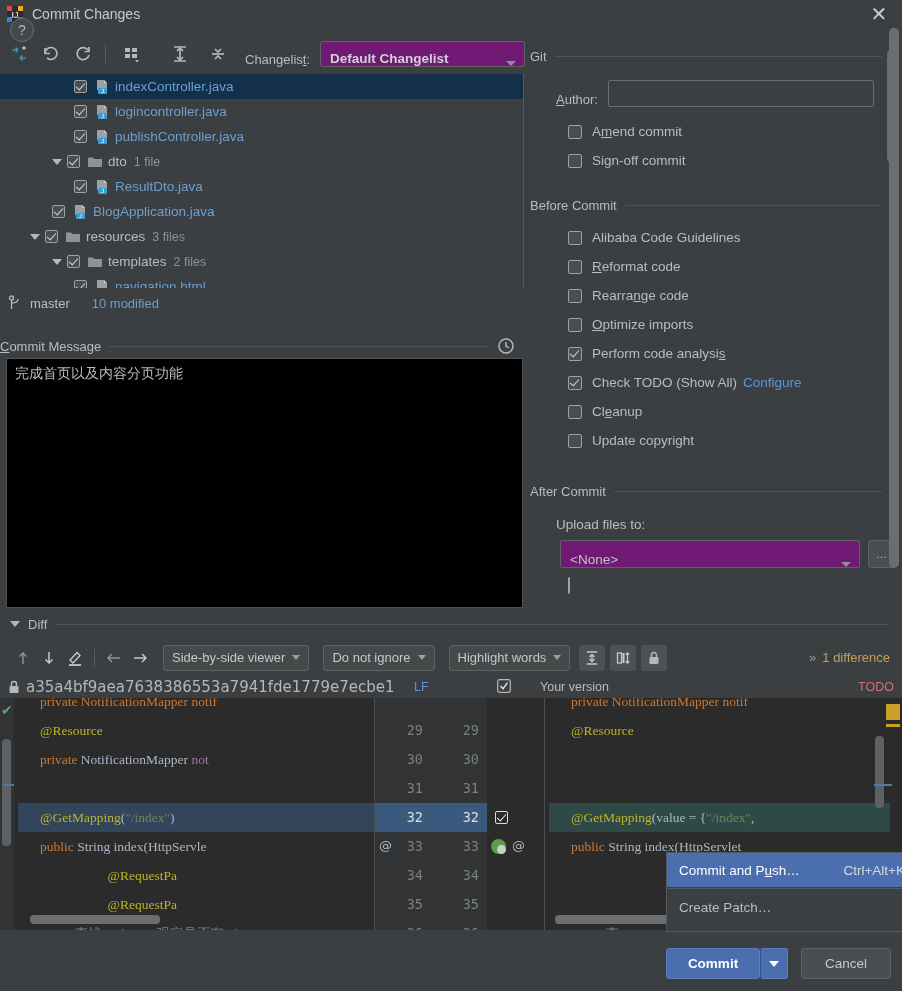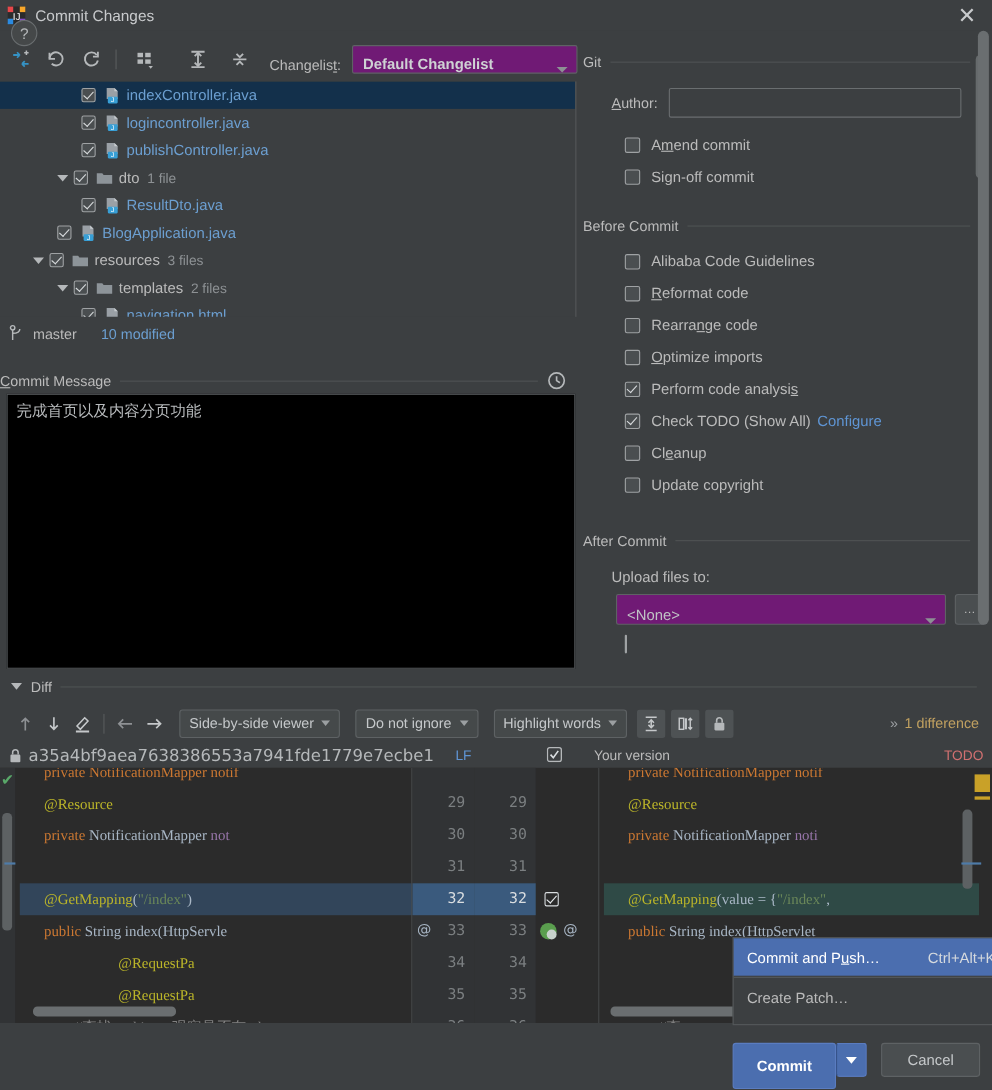--- a/index.html
+++ b/index.html
@@ -112,21 +112,21 @@
   }
 
   
   .right-panel {
     position: absolute; left: 530px; top: 40px; width: 372px; height: 570px;
     overflow: hidden;
   }
   .grp-header { display: flex; align-items: center; height: 20px; margin-top: 6px; }
   .grp-label { font-size: 13px; color: #bbbbbb; padding-right: 8px; }
   .grp-line { flex: 1; height: 1px; background: #4f5354; margin-right: 20px; }
-  .field-row { display: flex; align-items: center; margin-top: 14px; padding-left: 26px; }
+  .field-row { display: flex; align-items: flex-end; margin-top: 14px; padding-left: 26px; }
   .field-label { font-size: 13px; color: #bbbbbb; }
   .field-label u { text-decoration: underline; }
   .text-input {
     margin-left: 10px; width: 266px; height: 27px; background: #3c3f41;
     border: 1px solid #6a6e70; border-radius: 2px;
   }
   .check-row {
     display: flex; align-items: center; height: 29px; padding-left: 38px;
     cursor: pointer; font-size: 13.5px;
   }
@@ -278,21 +278,21 @@
     position: absolute; left: 0; bottom: 0; width: 902px; height: 61px;
     background: #3c3f41;
   }
   .help-btn {
     position: absolute; left: 10px; top: 18px; width: 24px; height: 24px;
     border-radius: 50%; border: 1px solid #6a6e70; background: #454849;
     color: #b5b8ba; display: flex; align-items: center; justify-content: center;
     font-size: 14px; cursor: pointer;
   }
   .commit-btn {
-    position: absolute; left: 666px; top: 948px; width: 94px; height: 42px;
+    position: absolute; left: 666px; top: 948px; width: 94px; height: 31px;
     background: #4b6eaf; border: 1px solid #5a7cc0; border-radius: 3px;
     color: #ffffff; font-size: 13.5px; font-weight: bold;
     display: flex; align-items: center; justify-content: center; cursor: pointer;
   }
   .commit-split {
     position: absolute; left: 760px; top: 948px; width: 28px; height: 31px;
     background: #4b6eaf; border: 1px solid #5a7cc0; border-left: 1px solid #36538a;
     border-radius: 3px; display: flex; align-items: center; justify-content: center;
     cursor: pointer;
   }
@@ -718,21 +718,20 @@
         <div class="numline hl" style="top: 105px;">32</div>
         <div class="numline" style="top: 134px;">33</div>
         <div class="numline" style="top: 163px;">34</div>
         <div class="numline" style="top: 192px;">35</div>
         <div class="numline" style="top: 221px;">36</div>
       </div>
     <div class="vdiv" style="left:544px"></div>
     <div class="pane-right" id="pane-right">
         <div class="code-line code-pad" style="top: -11px;"><span class="tok-kw">private NotificationMapper notif</span></div>
         <div class="code-line code-pad" style="top: 18px;"><span class="tok-ann">@Resource</span></div>
-        <div class="code-line code-pad" style="top: 47px;"><span class="tok-kw">private </span><span class="tok-id">NotificationMapper </span><span class="tok-fld">noti</span></div>
         <div class="code-line code-pad" style="top: 76px;"></div>
         <div class="code-line code-pad hl-r" style="top: 105px;"><span class="tok-ann">@GetMapping</span><span class="tok-par">(</span><span class="tok-id">value </span><span class="tok-par">= </span><span class="tok-par">{</span><span class="tok-str">"/index"</span><span class="tok-par">,</span></div>
         <div class="code-line code-pad" style="top: 134px;"><span class="tok-kw">public </span><span class="tok-cls">String </span><span class="tok-id">index</span><span class="tok-par">(</span><span class="tok-cls">HttpServlet</span></div>
         <div class="code-line code-pad" style="top: 163px;"></div>
         <div class="code-line code-pad" style="top: 192px;"></div>
         <div class="code-line code-pad" style="top: 221px;"><span class="tok-cmt">        //查</span></div>
       </div>
 
     <div class="orange-chip"></div>
     <div class="orange-line"></div>

